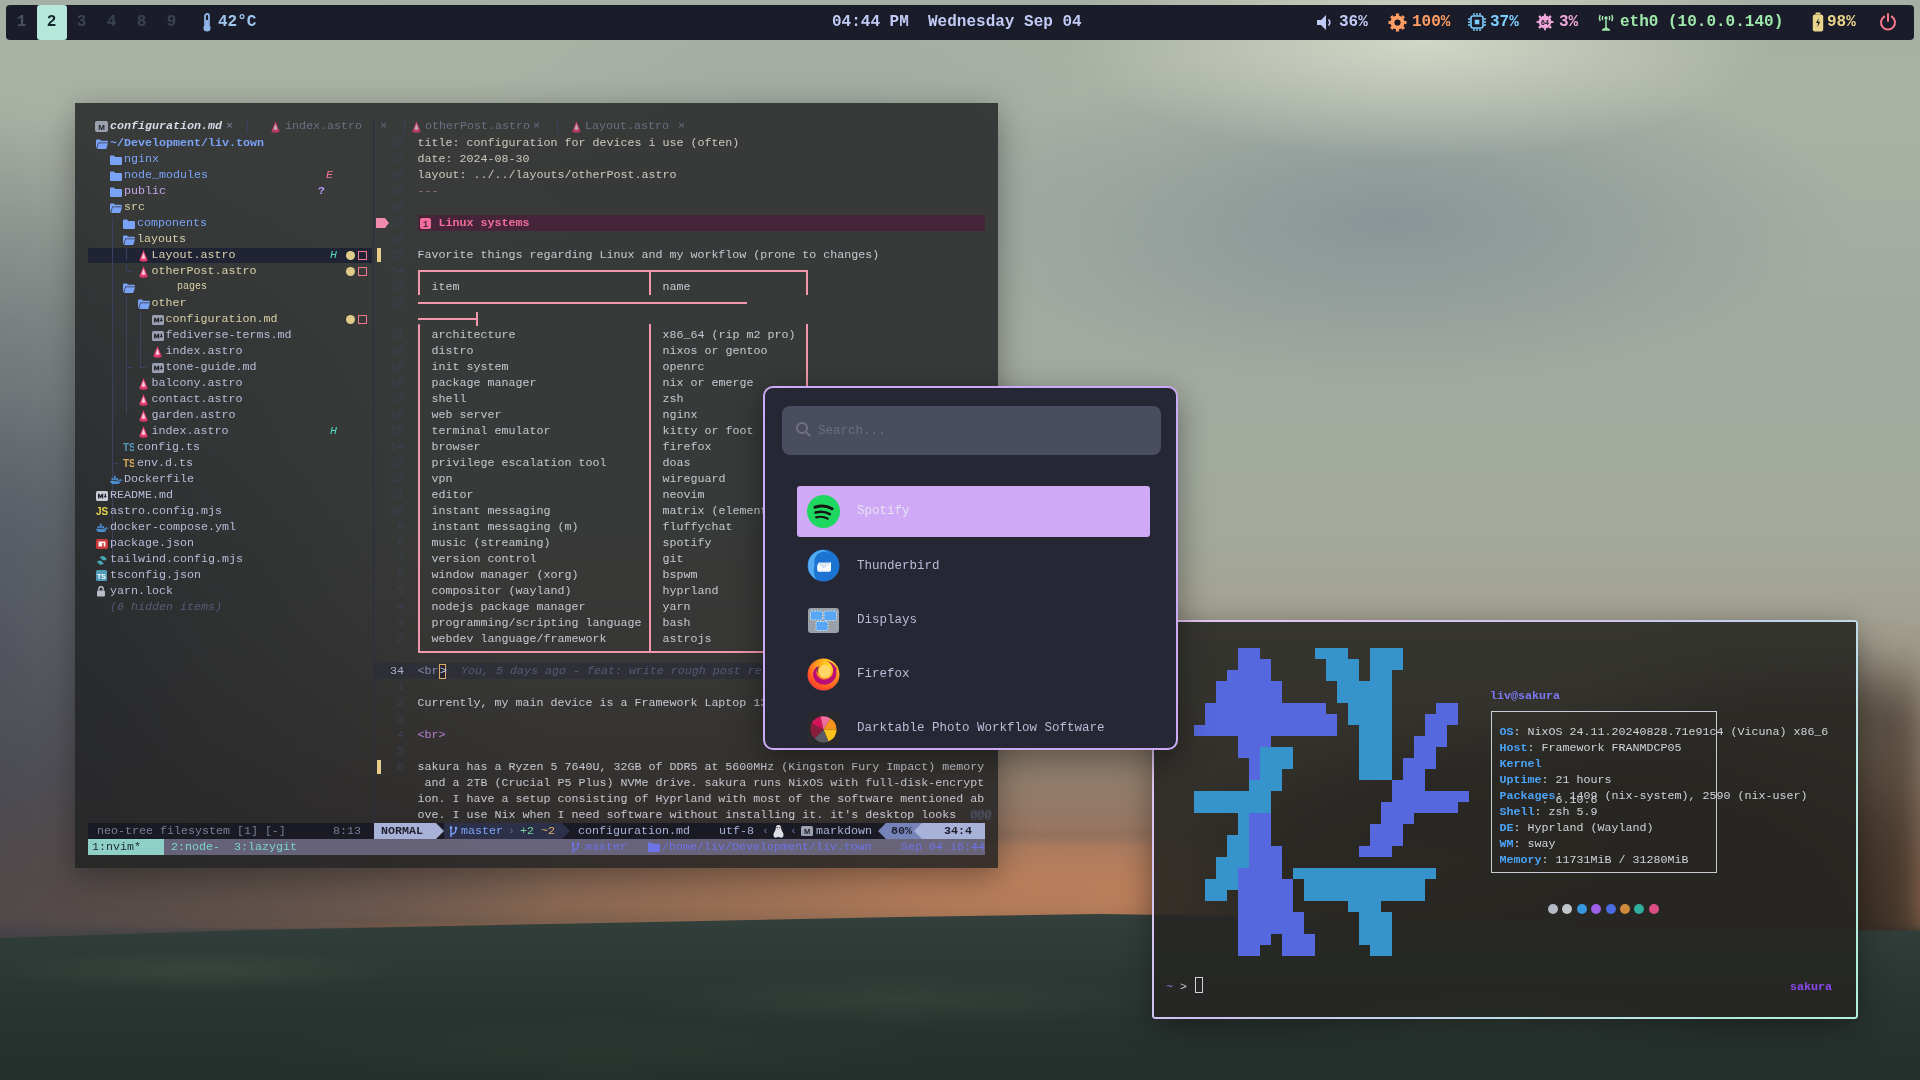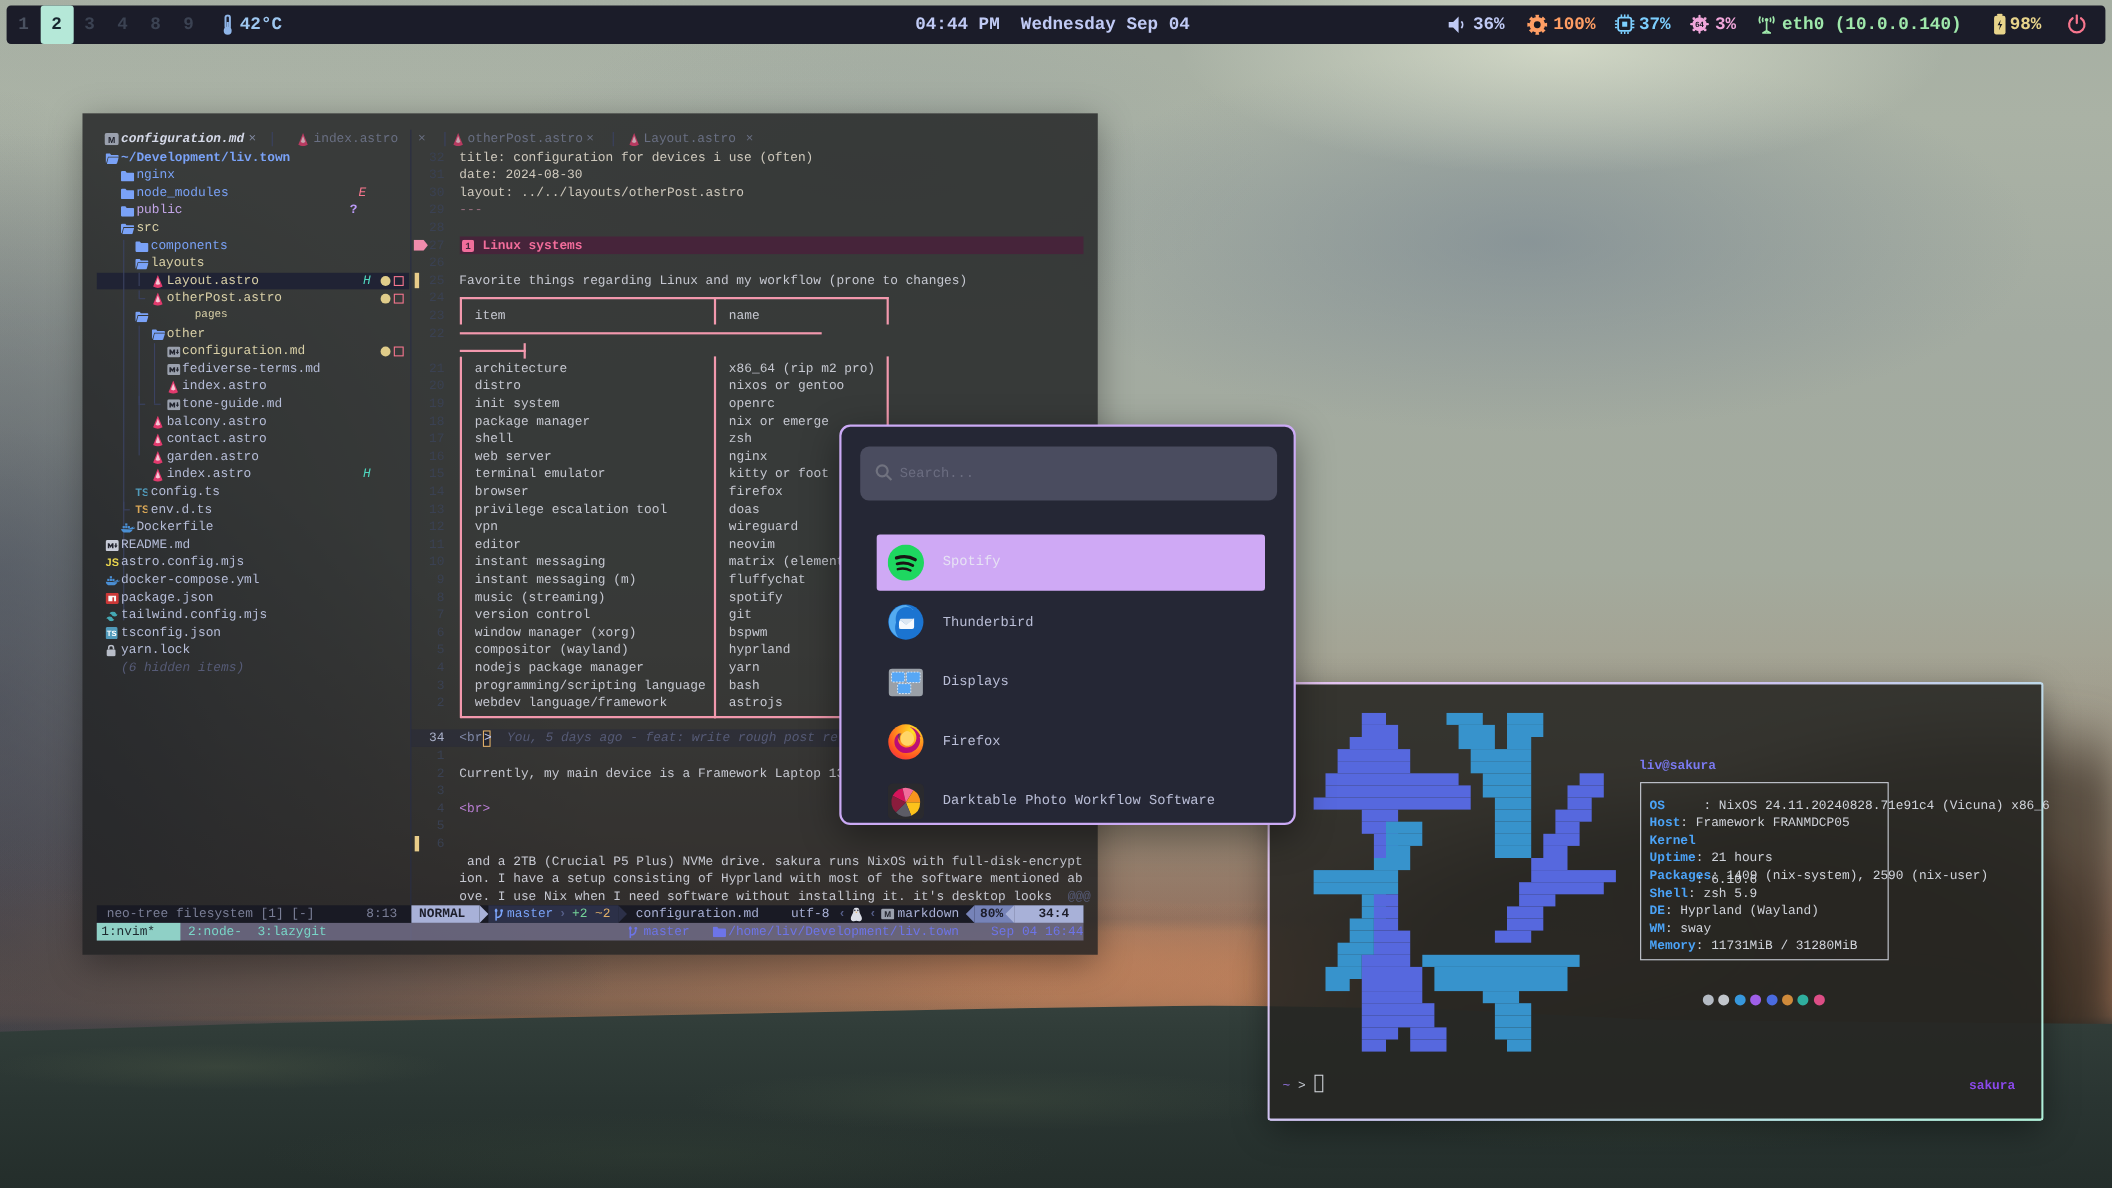--- a/index.html
+++ b/index.html
@@ -427,20 +427,21 @@
 <div style="position:absolute;left:438.6px;top:664px;width:7.5px;height:14.5px;border:1.5px solid #e0af68;background:rgba(26,27,38,0.5);"></div>
 <div style="position:absolute;left:440.1px;top:663px;height:16px;line-height:16px;font-family:'Liberation Mono',monospace;font-size:11.67px;color:#c0caf5;white-space:pre;">&gt;</div>
 <div style="position:absolute;left:461.0px;top:663px;height:16px;line-height:16px;font-family:'Liberation Mono',monospace;font-size:11.67px;color:#565b77;white-space:pre;font-style:italic;">You, 5 days ago - feat: write rough post re</div>
 <div style="position:absolute;left:397px;top:679px;height:16px;line-height:16px;font-family:'Liberation Mono',monospace;font-size:11.67px;color:#3a4152;white-space:pre;">1</div>
 <div style="position:absolute;left:417.6px;top:695px;height:16px;line-height:16px;font-family:'Liberation Mono',monospace;font-size:11.67px;color:#c6c8d1;white-space:pre;">Currently, my main device is a Framework Laptop 13 which I</div>
 <div style="position:absolute;left:397px;top:695px;height:16px;line-height:16px;font-family:'Liberation Mono',monospace;font-size:11.67px;color:#3a4152;white-space:pre;">2</div>
 <div style="position:absolute;left:397px;top:711px;height:16px;line-height:16px;font-family:'Liberation Mono',monospace;font-size:11.67px;color:#3a4152;white-space:pre;">3</div>
 <div style="position:absolute;left:417.6px;top:727px;height:16px;line-height:16px;font-family:'Liberation Mono',monospace;font-size:11.67px;color:#bb7fd6;white-space:pre;">&lt;br&gt;</div>
 <div style="position:absolute;left:397px;top:727px;height:16px;line-height:16px;font-family:'Liberation Mono',monospace;font-size:11.67px;color:#3a4152;white-space:pre;">4</div>
 <div style="position:absolute;left:397px;top:743px;height:16px;line-height:16px;font-family:'Liberation Mono',monospace;font-size:11.67px;color:#3a4152;white-space:pre;">5</div>
+<div style="position:absolute;left:417.6px;top:759px;height:16px;line-height:16px;font-family:'Liberation Mono',monospace;font-size:11.67px;color:#c6c8d1;white-space:pre;">sakura has a Ryzen 5 7640U, 32GB of DDR5 at 5600MHz (Kingston Fury Impact) memory</div>
 <div style="position:absolute;left:417.6px;top:775px;height:16px;line-height:16px;font-family:'Liberation Mono',monospace;font-size:11.67px;color:#c6c8d1;white-space:pre;"> and a 2TB (Crucial P5 Plus) NVMe drive. sakura runs NixOS with full-disk-encrypt</div>
 <div style="position:absolute;left:417.6px;top:807px;height:16px;line-height:16px;font-family:'Liberation Mono',monospace;font-size:11.67px;color:#c6c8d1;white-space:pre;">ove. I use Nix when I need software without installing it. it's desktop looks </div>
 <div style="position:absolute;left:417.6px;top:791px;height:16px;line-height:16px;font-family:'Liberation Mono',monospace;font-size:11.67px;color:#c6c8d1;white-space:pre;">ion. I have a setup consisting of Hyprland with most of the software mentioned ab</div>
 <div style="position:absolute;left:397px;top:759px;height:16px;line-height:16px;font-family:'Liberation Mono',monospace;font-size:11.67px;color:#3a4152;white-space:pre;">6</div>
 <div style="position:absolute;left:970.6px;top:807px;height:16px;line-height:16px;font-family:'Liberation Mono',monospace;font-size:11.67px;color:#565b77;white-space:pre;">@@@</div>
 <div style="position:absolute;left:377px;top:760px;width:3.5px;height:14px;background:#e8cc8a;"></div>
 <div style="position:absolute;left:88px;top:823px;width:897px;height:16px;background:#191a24;"></div>
 <div style="position:absolute;left:97px;top:823px;height:16px;line-height:16px;font-family:'Liberation Mono',monospace;font-size:11.67px;color:#7a7e96;white-space:pre;">neo-tree filesystem [1] [-]</div>
 <div style="position:absolute;left:333px;top:823px;height:16px;line-height:16px;font-family:'Liberation Mono',monospace;font-size:11.67px;color:#7a7e96;white-space:pre;">8:13</div>
 <div style="position:absolute;left:374px;top:823px;width:62px;height:16px;background:#a8b1d8;"></div>
@@ -579,21 +580,21 @@
       <rect x="110.0" y="242.0" width="121.0" height="11.0" fill="#3793cc"></rect>
       <rect x="154.0" y="253.0" width="33.0" height="11.0" fill="#3793cc"></rect>
       <rect x="165.0" y="264.0" width="33.0" height="11.0" fill="#3793cc"></rect>
       <rect x="165.0" y="275.0" width="33.0" height="11.0" fill="#3793cc"></rect>
       <rect x="165.0" y="286.0" width="33.0" height="11.0" fill="#3793cc"></rect>
       <rect x="176.0" y="297.0" width="22.0" height="11.0" fill="#3793cc"></rect>
     </svg>
 <div style="position:absolute;left:1490px;top:688px;height:16px;line-height:16px;font-family:'Liberation Mono',monospace;font-size:11.67px;color:#7b7af2;white-space:pre;font-weight:700;">liv@sakura</div>
 <div style="position:absolute;left:1490.5px;top:711px;width:226px;height:162px;border:1px solid #c9cdd6;"></div>
 <div style="position:absolute;left:1499.6px;top:724px;height:16px;line-height:16px;font-family:'Liberation Mono',monospace;font-size:11.67px;color:#4ba3f7;white-space:pre;font-weight:700;">OS</div>
-<div style="position:absolute;left:1513.6px;top:724px;height:16px;line-height:16px;font-family:'Liberation Mono',monospace;font-size:11.67px;color:#d0d3da;white-space:pre;margin-left:35px;">: NixOS 24.11.20240828.71e91c4 (Vicuna) x86_6</div>
+<div style="position:absolute;left:1513.6px;top:724px;height:16px;line-height:16px;font-family:'Liberation Mono',monospace;font-size:11.67px;color:#d0d3da;white-space:pre;">: NixOS 24.11.20240828.71e91c4 (Vicuna) x86_6</div>
 <div style="position:absolute;left:1499.6px;top:740px;height:16px;line-height:16px;font-family:'Liberation Mono',monospace;font-size:11.67px;color:#4ba3f7;white-space:pre;font-weight:700;">Host</div>
 <div style="position:absolute;left:1527.6px;top:740px;height:16px;line-height:16px;font-family:'Liberation Mono',monospace;font-size:11.67px;color:#d0d3da;white-space:pre;">: Framework FRANMDCP05</div>
 <div style="position:absolute;left:1499.6px;top:756px;height:16px;line-height:16px;font-family:'Liberation Mono',monospace;font-size:11.67px;color:#4ba3f7;white-space:pre;font-weight:700;">Kernel</div>
 <div style="position:absolute;left:1541.6px;top:756px;height:16px;line-height:16px;font-family:'Liberation Mono',monospace;font-size:11.67px;color:#d0d3da;white-space:pre;margin-top:36px;">: 6.10.6</div>
 <div style="position:absolute;left:1499.6px;top:772px;height:16px;line-height:16px;font-family:'Liberation Mono',monospace;font-size:11.67px;color:#4ba3f7;white-space:pre;font-weight:700;">Uptime</div>
 <div style="position:absolute;left:1541.6px;top:772px;height:16px;line-height:16px;font-family:'Liberation Mono',monospace;font-size:11.67px;color:#d0d3da;white-space:pre;">: 21 hours</div>
 <div style="position:absolute;left:1499.6px;top:788px;height:16px;line-height:16px;font-family:'Liberation Mono',monospace;font-size:11.67px;color:#4ba3f7;white-space:pre;font-weight:700;">Packages</div>
 <div style="position:absolute;left:1555.6px;top:788px;height:16px;line-height:16px;font-family:'Liberation Mono',monospace;font-size:11.67px;color:#d0d3da;white-space:pre;">: 1409 (nix-system), 2590 (nix-user)</div>
 <div style="position:absolute;left:1499.6px;top:804px;height:16px;line-height:16px;font-family:'Liberation Mono',monospace;font-size:11.67px;color:#4ba3f7;white-space:pre;font-weight:700;">Shell</div>
 <div style="position:absolute;left:1534.6px;top:804px;height:16px;line-height:16px;font-family:'Liberation Mono',monospace;font-size:11.67px;color:#d0d3da;white-space:pre;">: zsh 5.9</div>

